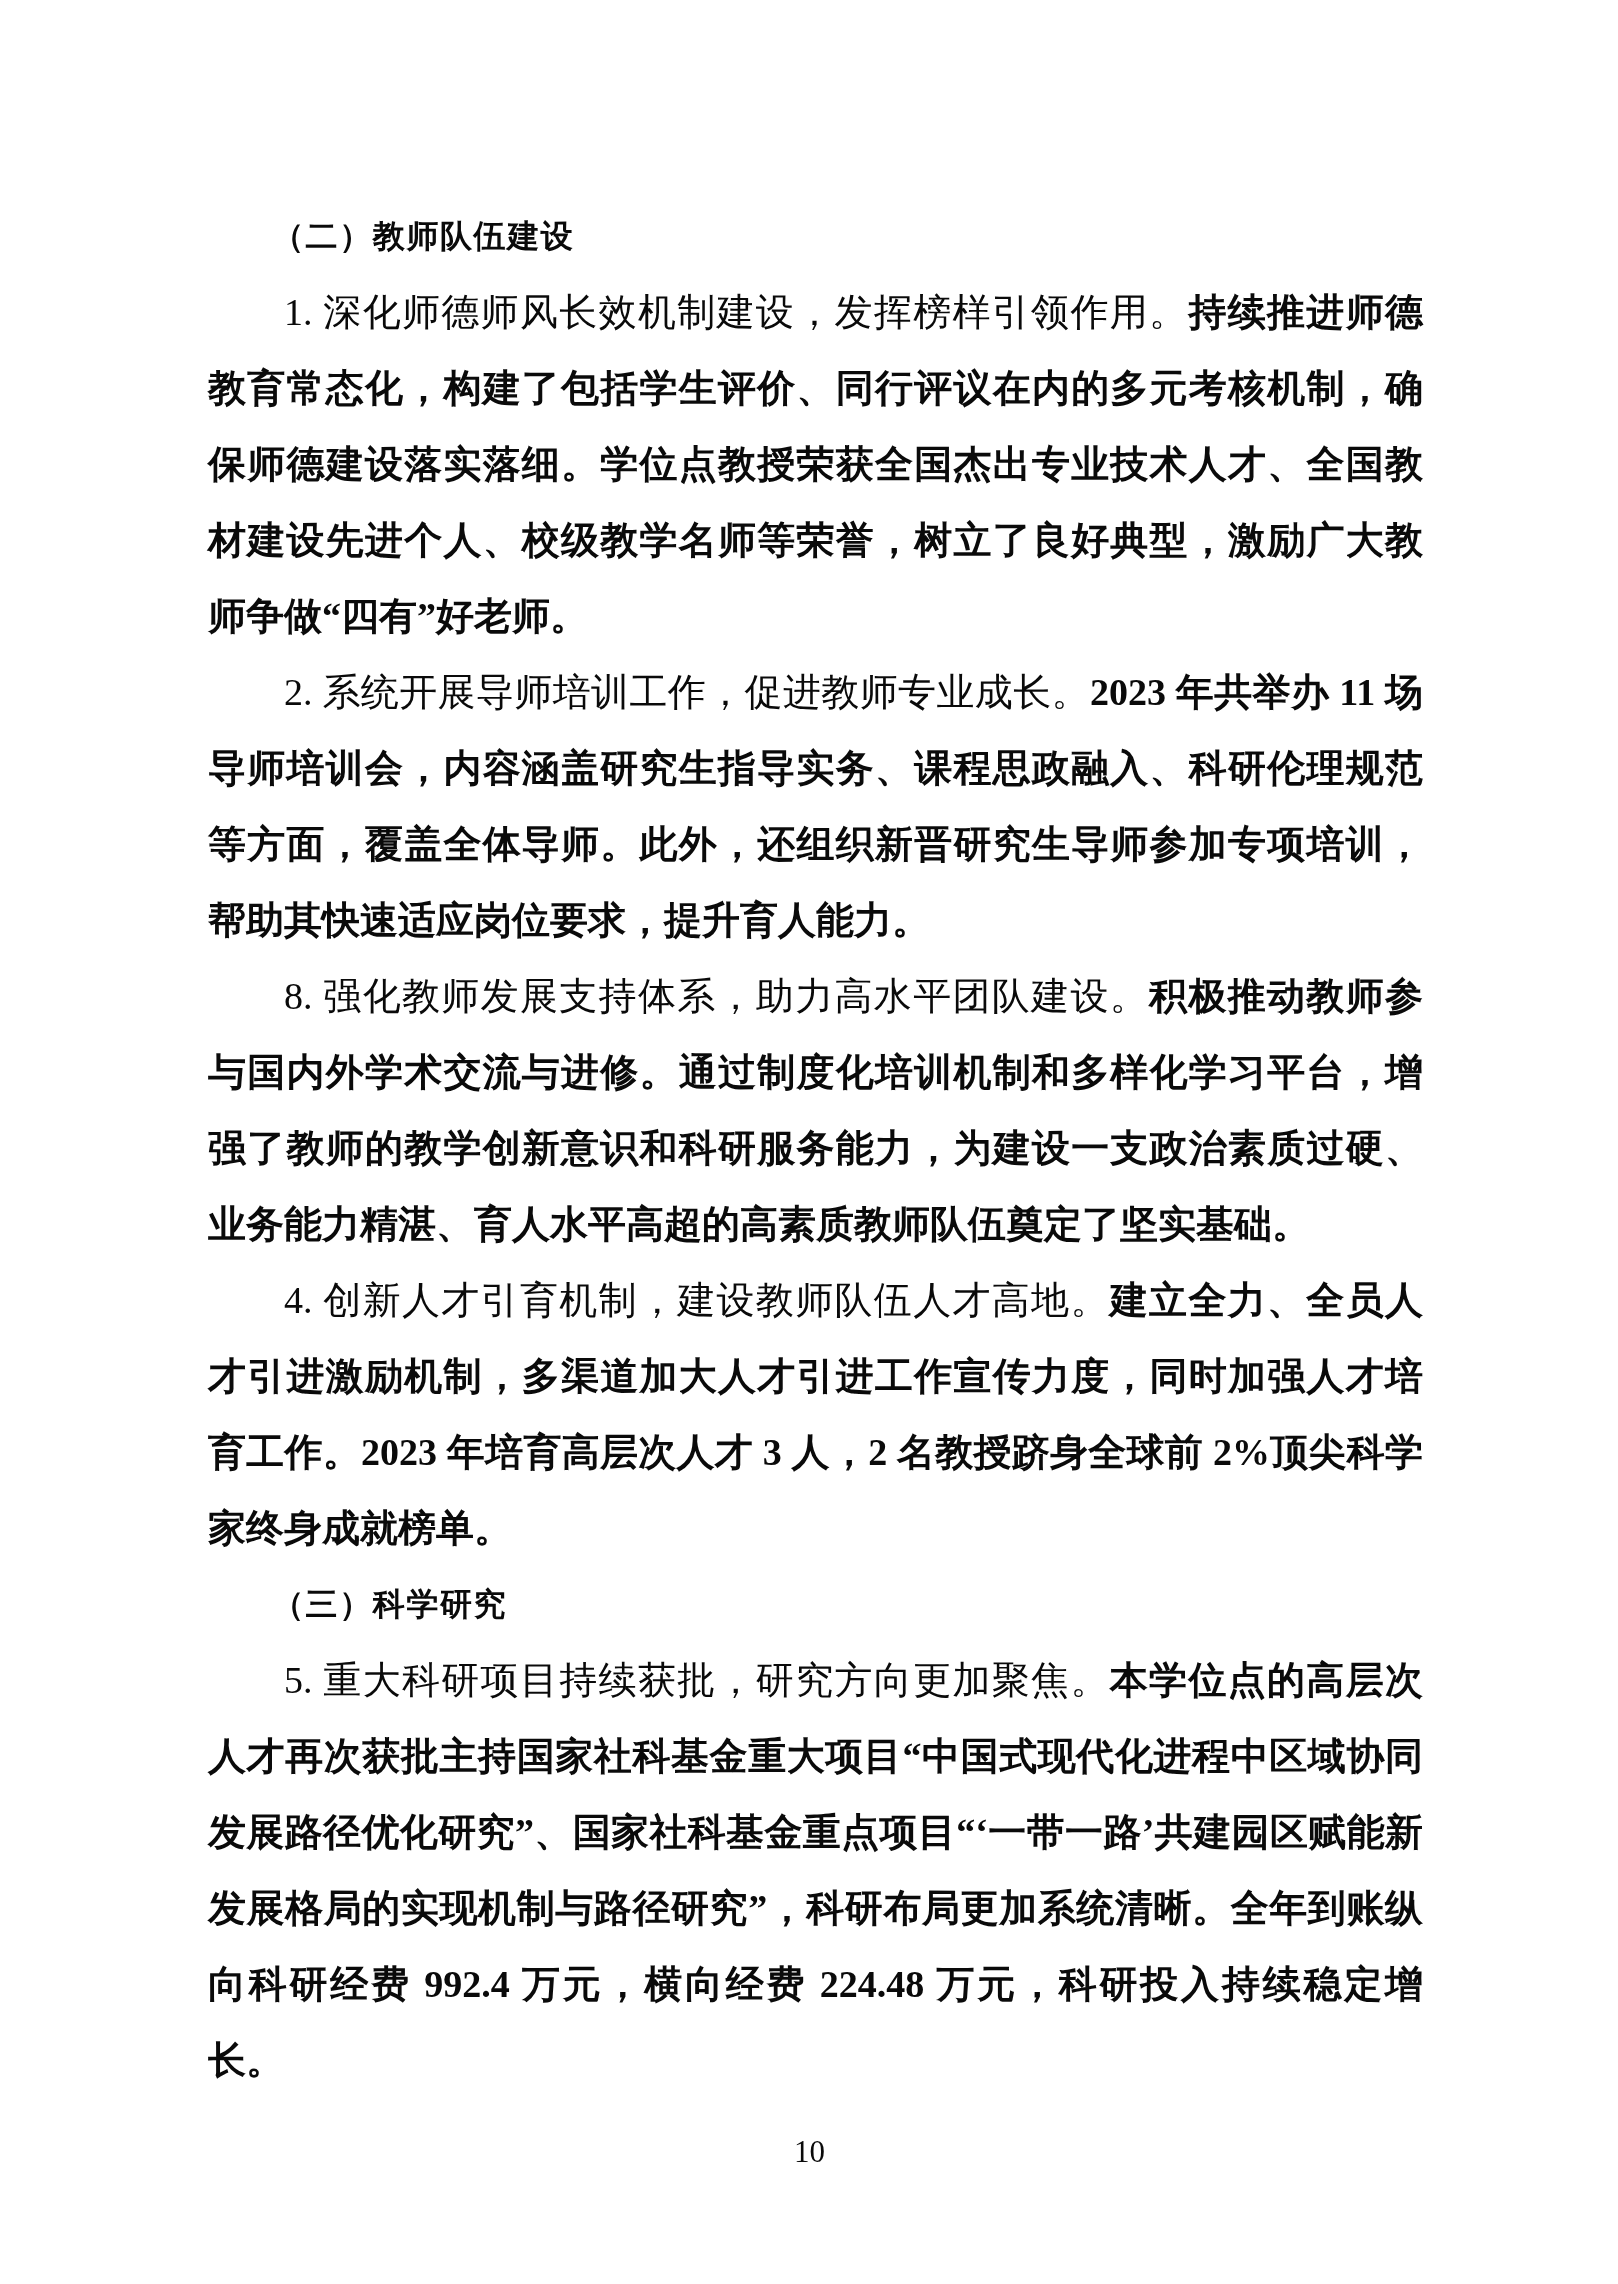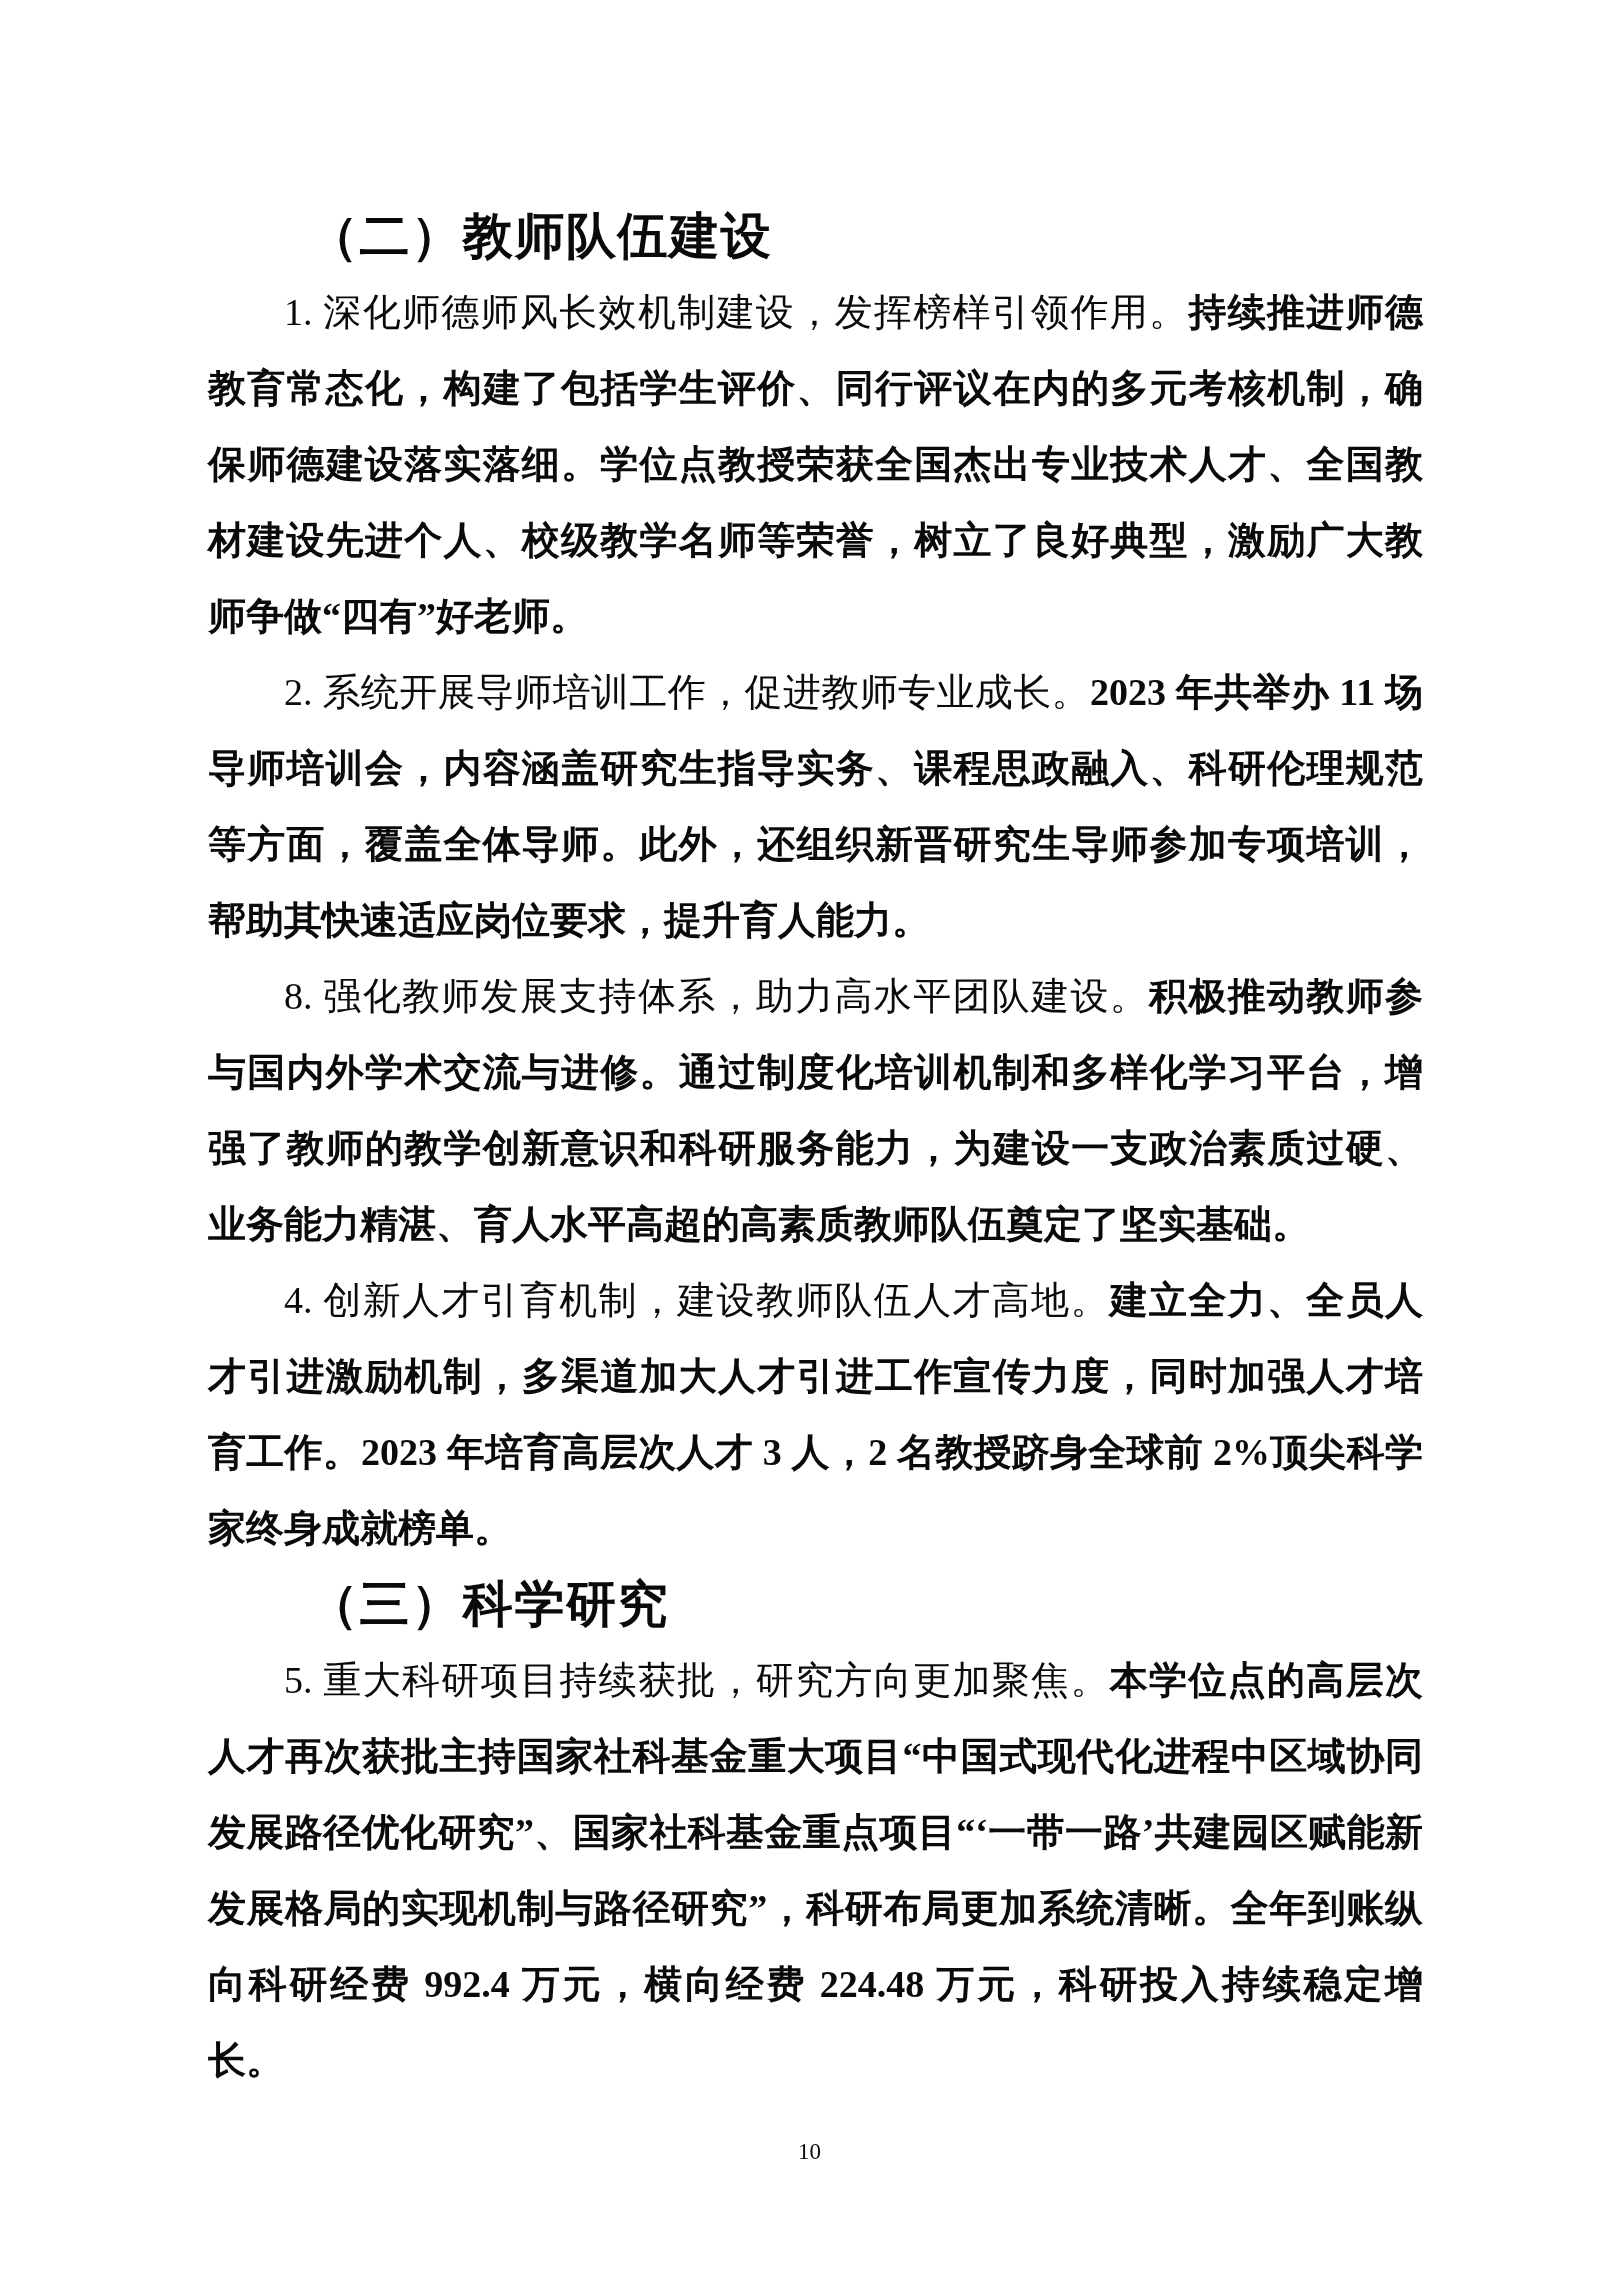--- a/index.html
+++ b/index.html
@@ -21,21 +21,21 @@
     left: 208px;
     top: 198px;
     width: 1215px;
     font-size: 38px;
     line-height: 76px;
     text-align: justify;
     text-justify: inter-character;
   }
   .section-heading {
     margin: 0;
-    font-size: 50px;
+    font-size: 32px;
     font-weight: bold;
     text-indent: 2em;
     text-align: left;
     letter-spacing: 1.6px;
   }
   .para {
     margin: 0;
     text-indent: 2em;
   }
   .para .lead {
@@ -45,21 +45,21 @@
     font-weight: bold;
   }
   .page-number {
     position: absolute;
     left: 0;
     right: 0;
     top: 2128px;
     height: 47px;
     line-height: 47px;
     text-align: center;
-    font-size: 23px;
+    font-size: 31px;
     color: #0a0a0a;
   }
 </style>
 </head>
 <body>
 
 <div class="page">
   <div class="content">
 
     <h2 class="section-heading">（二）教师队伍建设</h2>

